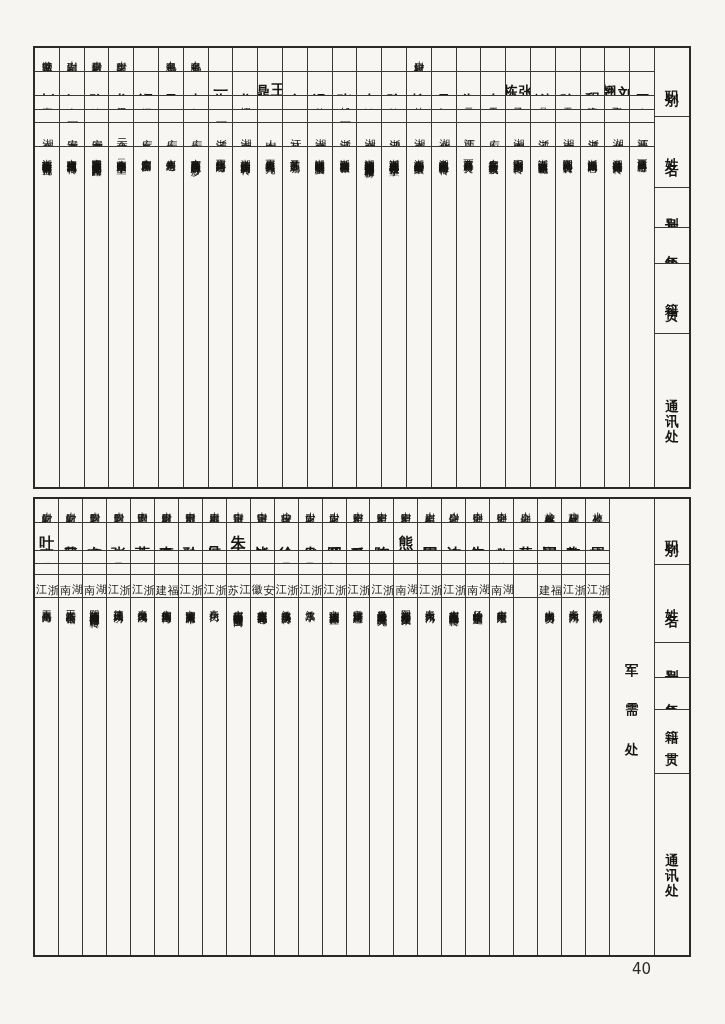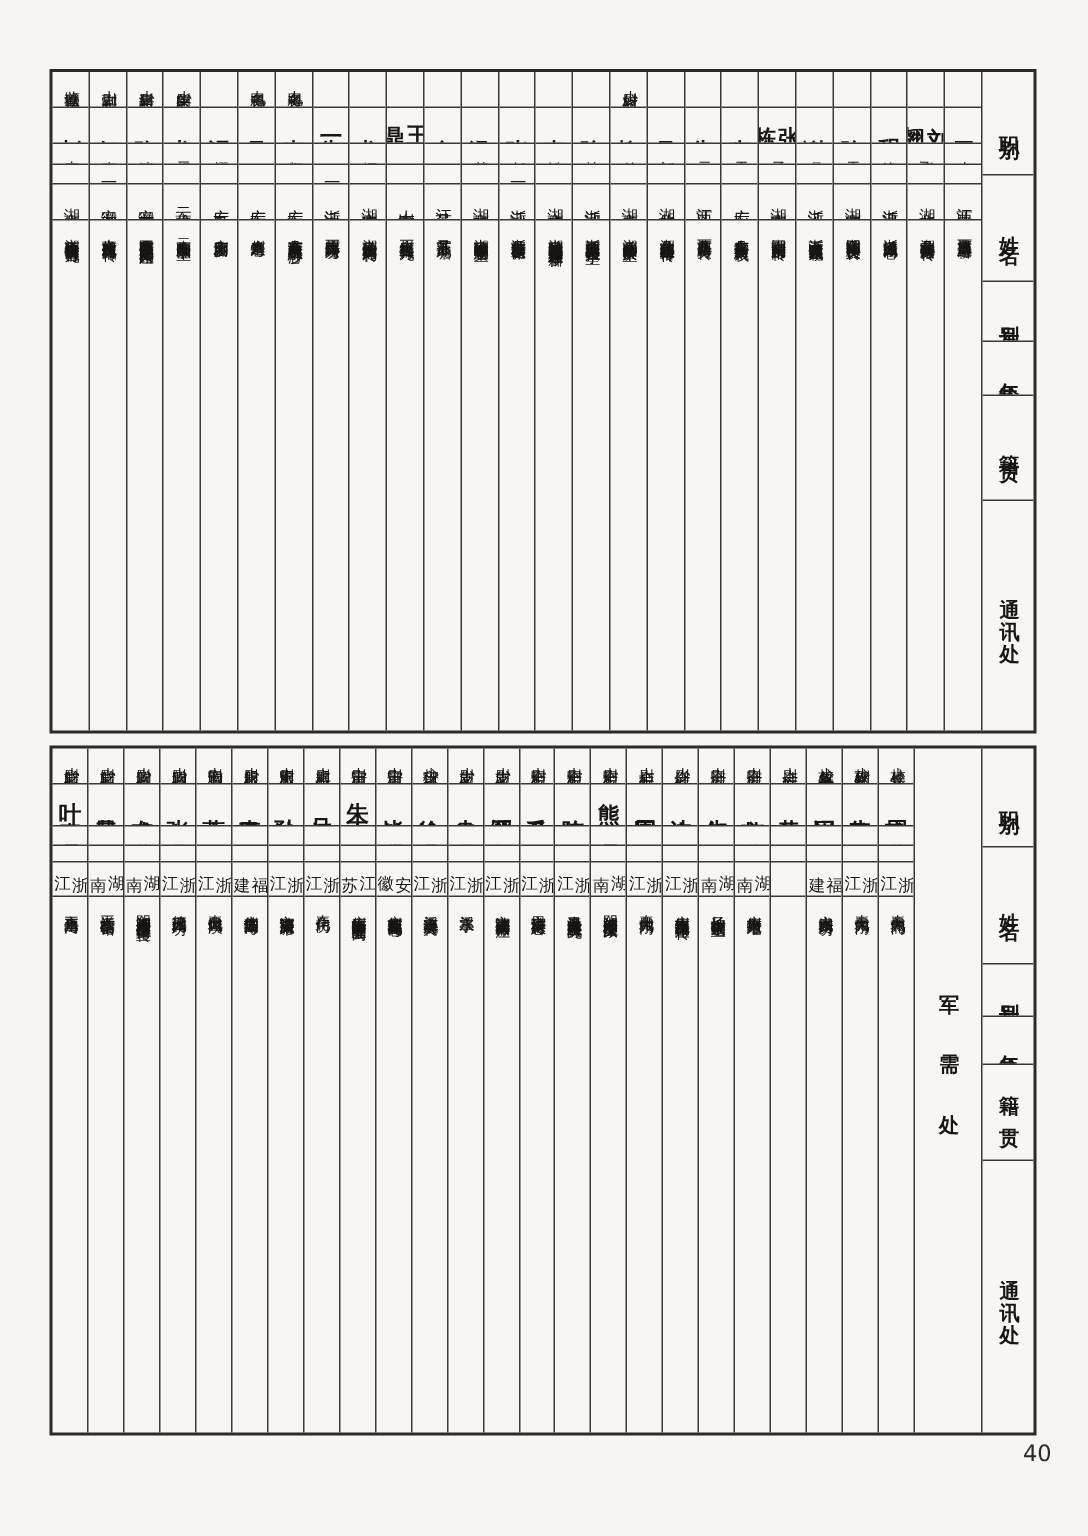--- a/index.html
+++ b/index.html
@@ -83,21 +83,21 @@
   }
   .headercol .name-cell .vtext{font-size:13.5px;letter-spacing:0.45em;}
   .headercol .native-cell .vtext{letter-spacing:0.5em;}
   .headercol .address-cell .vtext{letter-spacing:1.1em;}
   .seclabel{
     font-size:13.5px;font-weight:600;
     letter-spacing:2.9em;
     padding-bottom:30px;
   }
   .pagenum{
-    position:absolute;left:682px;top:960px;
+    position:absolute;left:632px;top:960px;
     font-size:15px;color:#2a2a28;
   }
 </style>
 </head>
 <body>
 
 <div class="page">
   <div class="rtable t1" id="table1">
       <div class="col headercol">
         <div class="cell job-cell">

